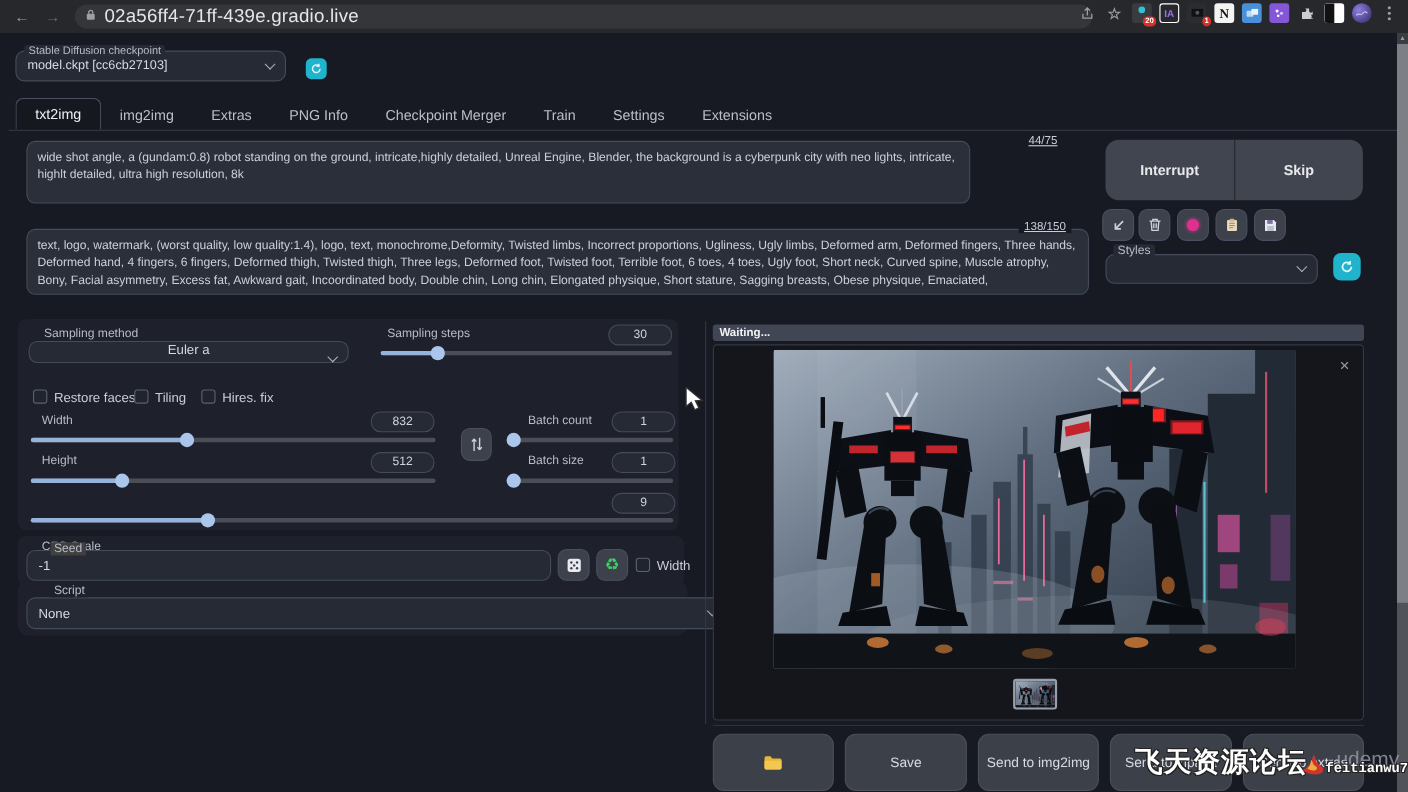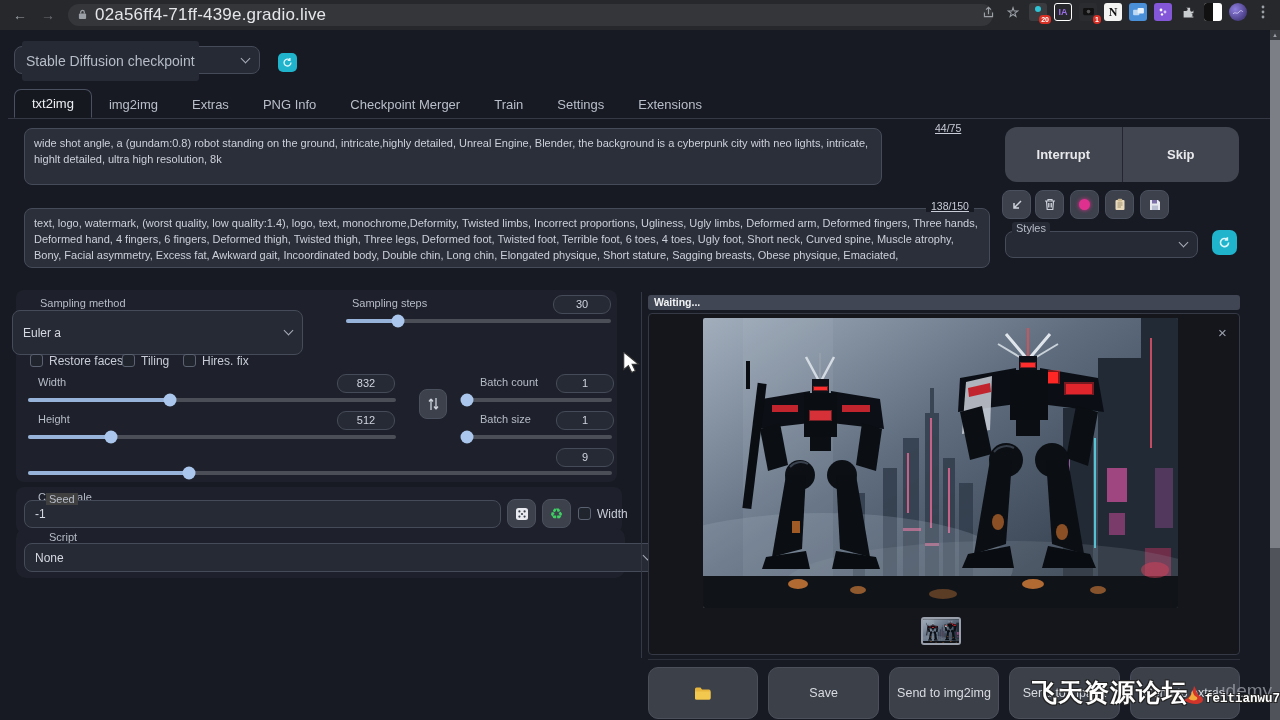--- a/index.html
+++ b/index.html
@@ -164,21 +164,21 @@
             <circle cx="2" cy="12" r="1.4" fill="#9aa0a6"></circle>
           </svg>
       </div>
     </div>
   </div>
 
   <div class="input-box" style="left:14px;top:46px;width:246px;height:28px;border-radius:8px;">
     <span style="font-size:11.5px;">model.ckpt [cc6cb27103]</span>
     <span class="chev" style="margin-left:auto;"></span>
   </div>
-  <div class="lbl" style="left:22px;top:41px;font-size:14px;background:#262a34;padding:12px 4px;border-radius:3px;z-index:2;">Stable Diffusion checkpoint</div>
+  <div class="lbl" style="left:22px;top:41px;font-size:10px;background:#262a34;padding:0 4px;border-radius:3px;z-index:2;">Stable Diffusion checkpoint</div>
   <div class="teal-btn" style="left:278px;top:53px;width:19px;height:19px;">
     <svg width="11" height="11" viewBox="0 0 16 16">
         <path d="M13 8a5 5 0 1 1-1.5-3.5M11.5 1.5v3.2H8.3" fill="none" stroke="#d9f6fb" stroke-width="2"></path>
       </svg>
   </div>
 
   <div id="tabbar">
     <div class="tab active">txt2img</div>
     <div class="tab">img2img</div>
     <div class="tab">Extras</div>
@@ -242,21 +242,21 @@
     <svg width="13" height="13" viewBox="0 0 16 16">
         <path d="M13 8a5 5 0 1 1-1.5-3.5M11.5 1.5v3.2H8.3" fill="none" stroke="#d9f6fb" stroke-width="2"></path>
       </svg>
   </div>
 
   <div class="panel" style="left:16px;top:290px;width:601px;height:192px;"></div>
   <div class="panel" style="left:16px;top:487px;width:606px;height:46px;"></div>
   <div class="panel" style="left:16px;top:528px;width:609px;height:50px;border-radius:10px;"></div>
 
   <div class="lbl" style="left:36px;top:297px;background:#1e212b;padding:0 4px;z-index:2;">Sampling method</div>
-  <div class="input-box" style="left:12px;top:310px;width:291px;height:45px;">
+  <div class="input-box" style="left:26px;top:310px;width:291px;height:20px;flex-direction:column;">
     <span>Euler a</span>
     <span class="chev" style="margin-left:auto;"></span>
   </div>
 
   <div class="lbl" style="left:352px;top:297px;">Sampling steps</div>
   <div class="valbox" style="left:553px;top:295px;">30</div>
   <div class="slider" style="left:346px;top:319px;width:265px;">
     <div class="sl-fill" style="width: 19.4631%;"></div>
       <div class="sl-handle" style="left: calc(19.4631%);"></div>
   </div>

